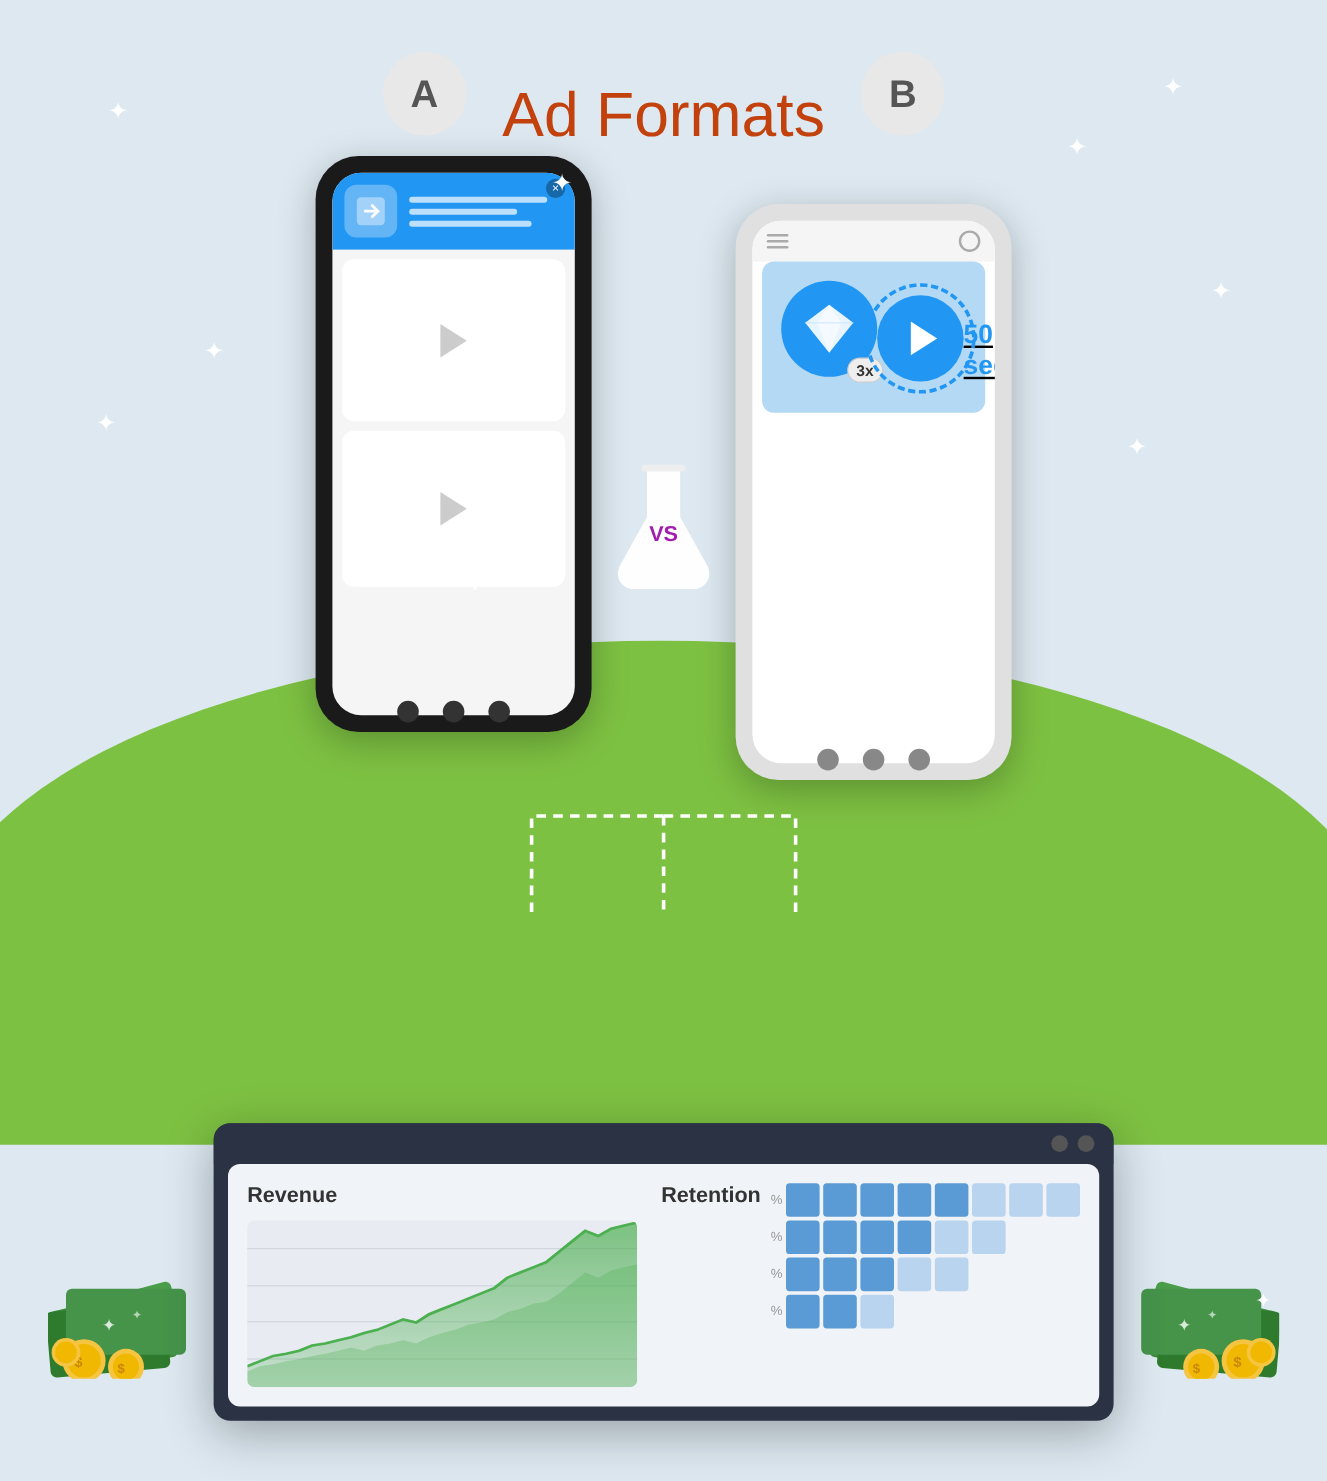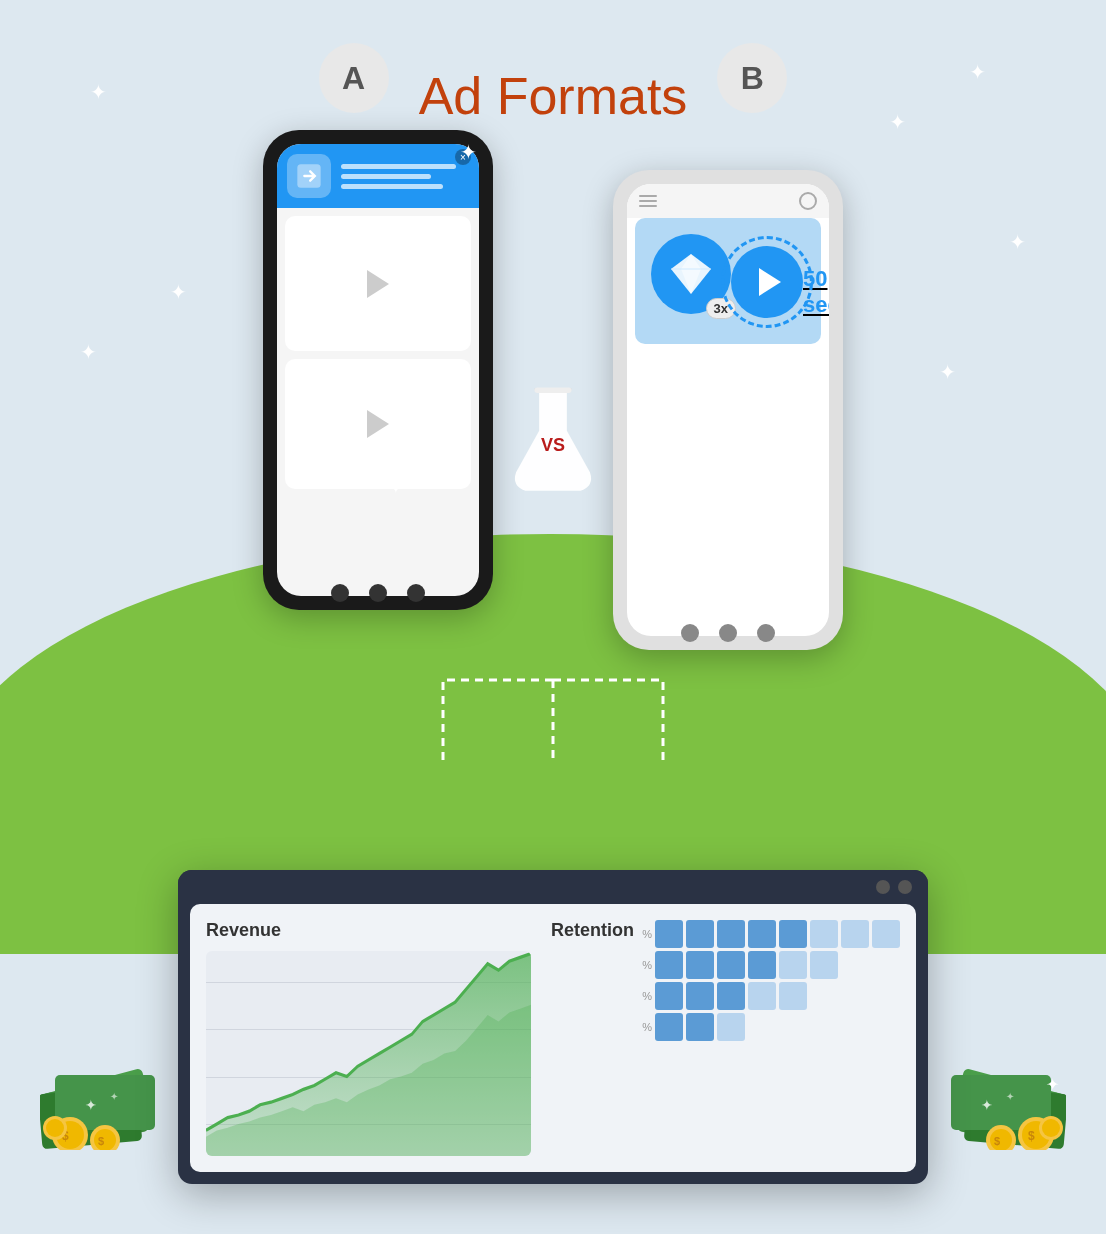--- a/index.html
+++ b/index.html
@@ -298,21 +298,21 @@
     }
     .flask-svg {
       width: 100px;
       height: 120px;
     }
     .vs-text {
       position: absolute;
       top: 55px;
       font-size: 18px;
       font-weight: bold;
-      color: #b91c1c;
+      color: #a21caf;
     }
 
     
     .sparkle {
       position: absolute;
       color: white;
       font-size: 20px;
       z-index: 6;
     }
 
@@ -343,21 +343,21 @@
       border-radius: 50%;
       background: #555;
     }
     .analytics-content {
       background: #f0f3f7;
       margin: 0 12px 12px 12px;
       border-radius: 10px;
       padding: 16px;
       display: flex;
       gap: 20px;
-      height: 268px;
+      height: 202px;
     }
     .revenue-panel {
       flex: 1;
       display: flex;
       flex-direction: column;
     }
     .panel-title {
       font-size: 18px;
       font-weight: bold;
       color: #333;

